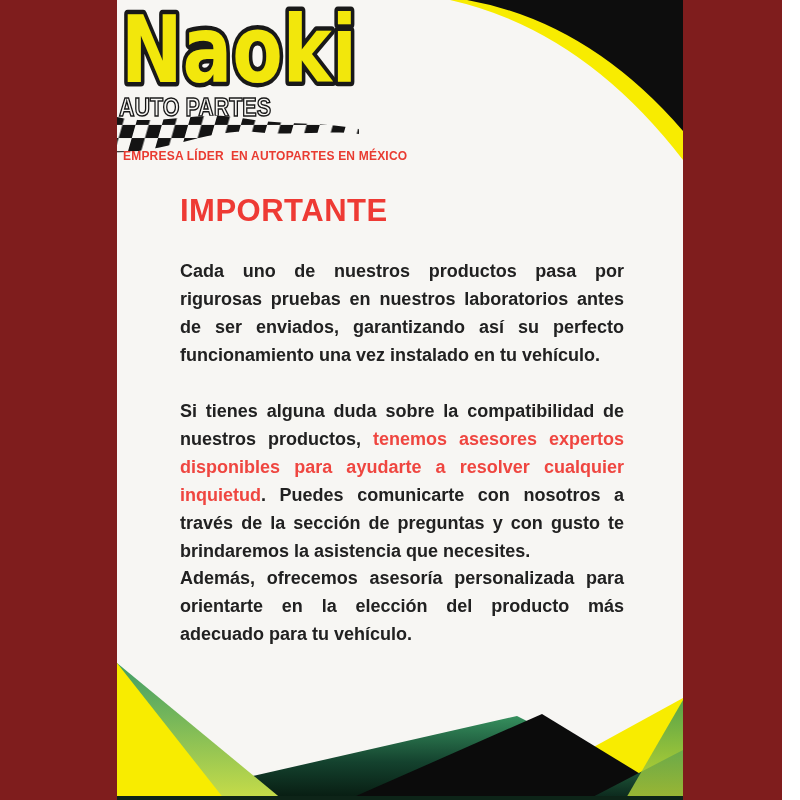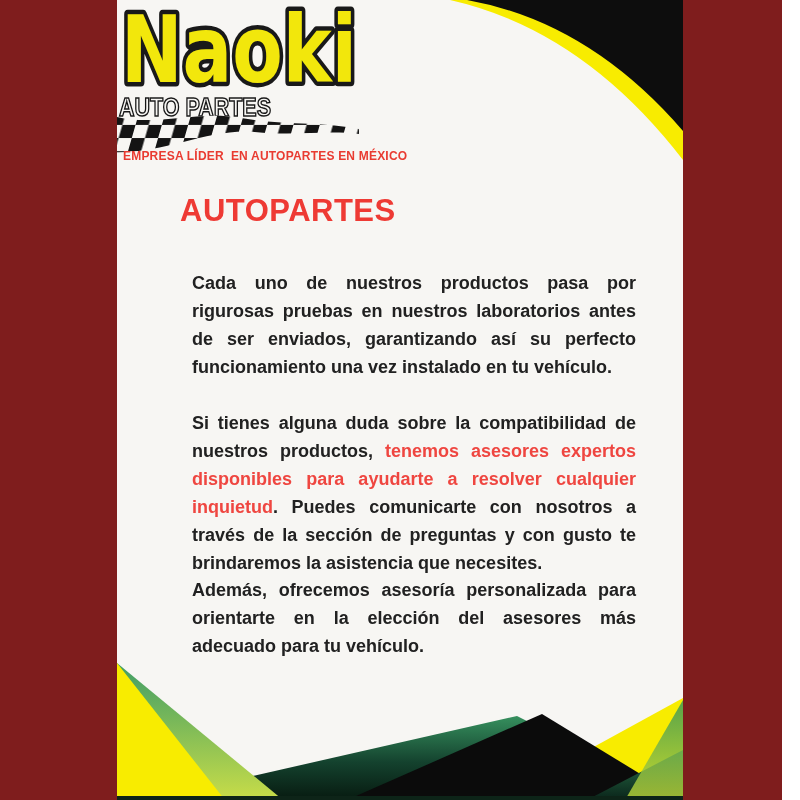--- a/index.html
+++ b/index.html
@@ -18,21 +18,21 @@
   .tagline{
     position:absolute;left:6px;top:149px;width:480px;
     font-size:12px;font-weight:800;letter-spacing:.2px;color:#e93b31;
     white-space:nowrap;
   }
   .title{
     position:absolute;left:63px;top:193px;margin:0;
     font-size:31px;font-weight:800;letter-spacing:.5px;color:#ee3a34;
   }
   .para{
-    position:absolute;left:63px;width:444px;margin:12px;
+    position:absolute;left:63px;width:444px;margin:0;
     font-size:18px;line-height:28px;font-weight:700;color:#212121;
     text-align:justify;
   }
   .para-1{top:257px;}
   .para-2{top:397px;}
   .para-3{top:564px;}
   .hl{color:#ef4640;}
   .bottom-svg{position:absolute;left:0;bottom:0;width:566px;height:140px;display:block;}
 </style>
 </head>
@@ -69,27 +69,27 @@
         <g clip-path="url(#flagclip)">
           <rect x="0" y="-4" width="245" height="50" fill="#f7f6f3"></rect>
           <rect x="0" y="-4" width="245" height="50" fill="url(#chk)"></rect>
         </g>
       </svg>
 
       <div class="tagline">EMPRESA LÍDER&nbsp; EN AUTOPARTES EN MÉXICO</div>
     </div>
 
     <div>
-      <h1 class="title">AUTOPARTES</h1>
+      <h1 class="title">IMPORTANTE</h1>
 
       <p class="para para-1">Cada uno de nuestros productos pasa por rigurosas pruebas en nuestros laboratorios antes de ser enviados, garantizando así su perfecto funcionamiento una vez instalado en tu vehículo.</p>
 
       <p class="para para-2"><span>Si tienes alguna duda sobre la compatibilidad de nuestros productos, </span><span class="hl">tenemos asesores expertos disponibles para ayudarte a resolver cualquier inquietud</span><span>. Puedes comunicarte con nosotros a través de la sección de preguntas y con gusto te brindaremos la asistencia que necesites.</span></p>
 
-      <p class="para para-3">Además, ofrecemos asesoría personalizada para orientarte en la elección del asesores más adecuado para tu vehículo.</p>
+      <p class="para para-3">Además, ofrecemos asesoría personalizada para orientarte en la elección del producto más adecuado para tu vehículo.</p>
     </div>
 
     <svg class="bottom-svg" viewBox="0 0 566 140" aria-hidden="true">
       <defs>
         <linearGradient id="gLeft" x1="0" y1="0" x2="0" y2="1">
           <stop offset="0" stop-color="#3f9d66"></stop>
           <stop offset="1" stop-color="#c8dd48"></stop>
         </linearGradient>
         <linearGradient id="gRidge" x1="0" y1="0" x2="0" y2="1">
           <stop offset="0" stop-color="#36905e"></stop>

